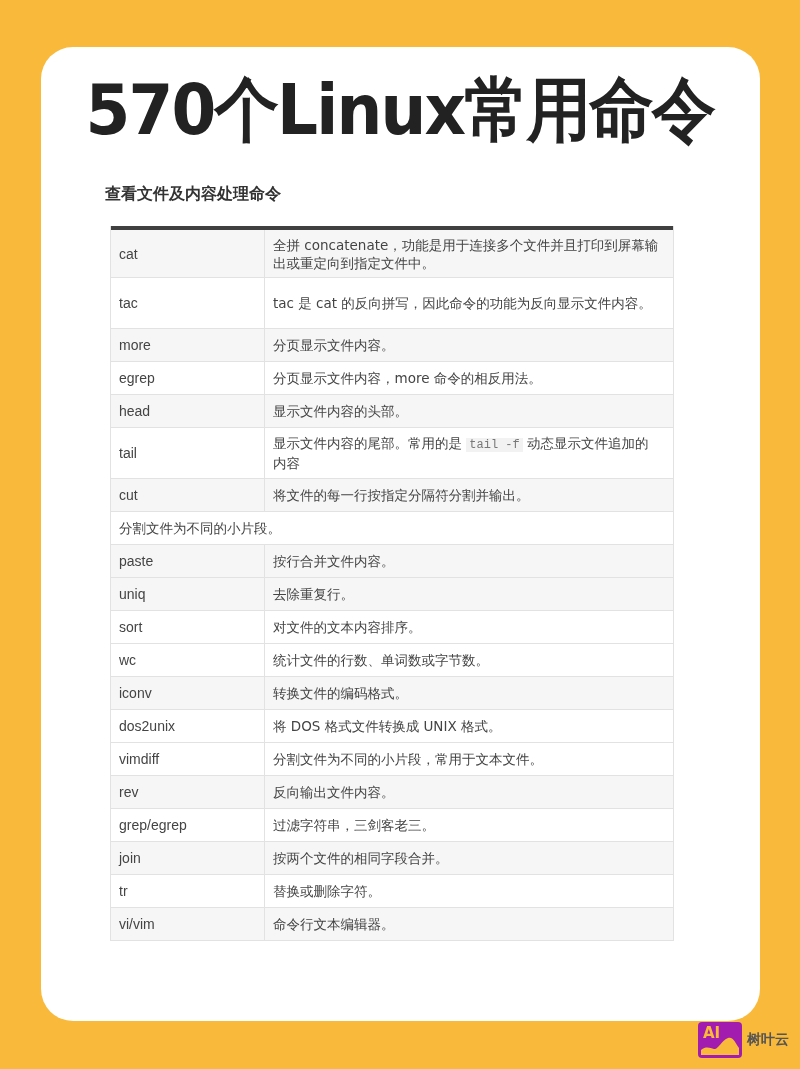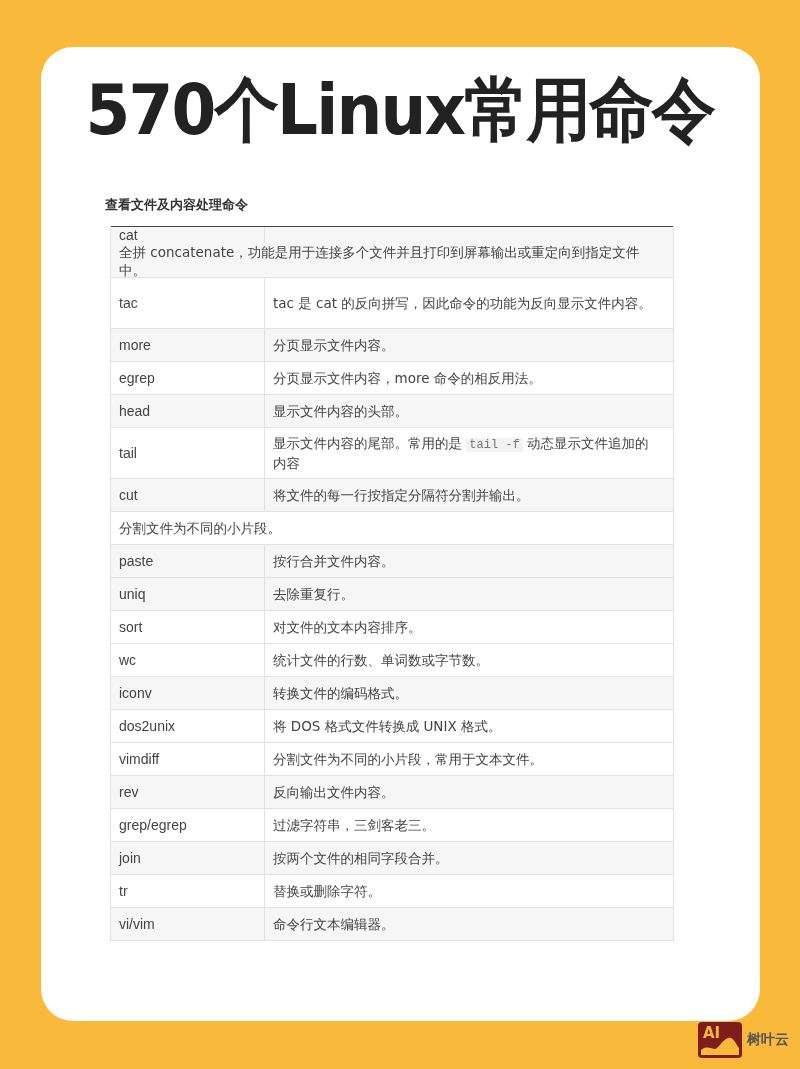--- a/index.html
+++ b/index.html
@@ -25,45 +25,45 @@
       font-family: "DejaVu Sans", sans-serif;
       font-weight: bold;
       font-size: 70px;
       letter-spacing: -2px;
       color: #222222;
       line-height: 100px;
       transform: scaleX(0.92);
     }
     .section-title {
       position: absolute;
-      left: 105px; top: 191px;
+      left: 105px; top: 180px;
       font-family: "DejaVu Sans", sans-serif;
       font-weight: bold;
-      font-size: 13px;
+      font-size: 16px;
       color: #333333;
       line-height: 28px;
     }
     .table {
       position: absolute;
       left: 110px; top: 226px;
       width: 562px;
       border-collapse: collapse;
       border-left: 1px solid #e2e2e2;
       border-right: 1px solid #e2e2e2;
       border-bottom: 1px solid #e2e2e2;
     }
     .row {
       display: flex;
       border-top: 1px solid #e2e2e2;
       box-sizing: border-box;
       height: 33px;
     }
     .row.tall { height: 51px; }
     .row.shade { background: #f6f6f6; }
-    .row:first-child { border-top: 1px solid #404040; flex-direction: column; }
+    .row:first-child { border-top: 4px solid #404040; }
     .cell-cmd {
       width: 154px;
       flex: none;
       box-sizing: border-box;
       padding-left: 8px;
       border-right: 1px solid #e2e2e2;
       display: flex; align-items: center;
       font-size: 14px;
       color: #444444;
     }
@@ -84,21 +84,21 @@
       background: #f2f2f2;
       padding: 0 3px;
     }
     .watermark {
       position: absolute;
       left: 698px; top: 1022px;
       display: flex; align-items: center;
     }
     .wm-icon {
       width: 44px; height: 36px;
-      background: #7f1d1d;
+      background: #a21caf;
       border-radius: 4px;
       position: relative;
       overflow: hidden;
     }
     .wm-icon .ai {
       position: absolute; left: 5px; top: 2px;
       font-family: "DejaVu Sans", sans-serif;
       font-weight: bold; font-size: 15px;
       color: #F9B93A;
     }

